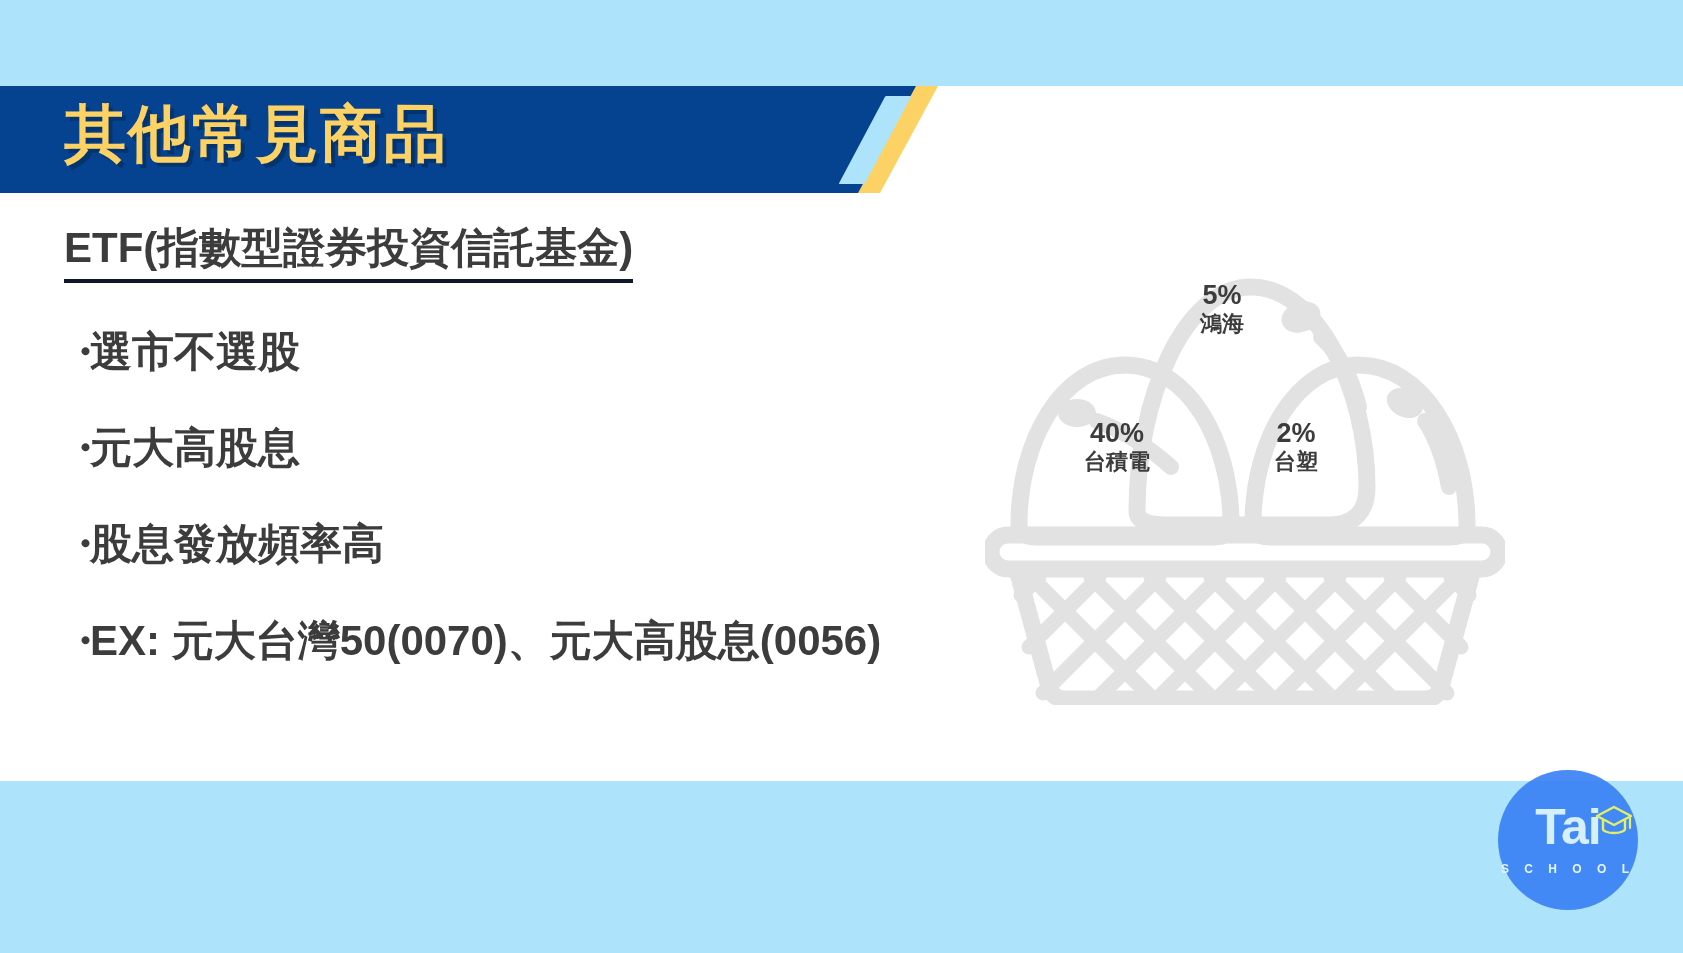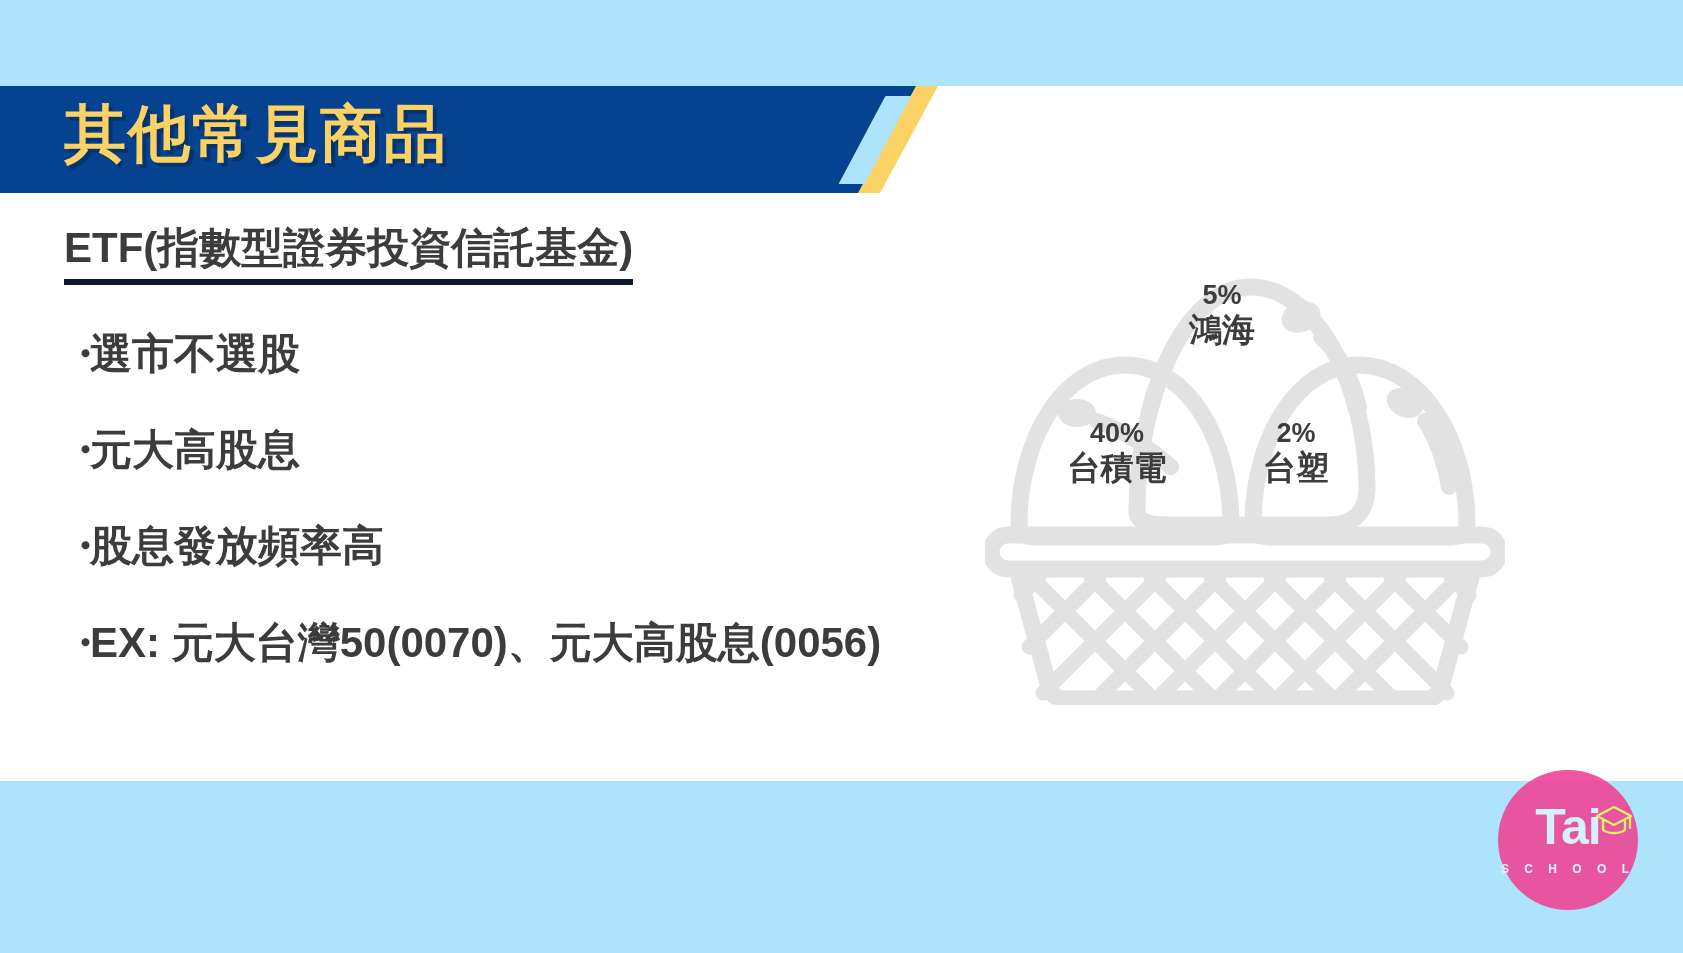--- a/index.html
+++ b/index.html
@@ -53,21 +53,21 @@
     white-space:nowrap;
   }
 
   
   .content{
     position:absolute; left:64px; top:222px; width:1000px;
   }
   .subhead{
     font-size:42px; font-weight:bold; color:#3c3c3c;
     letter-spacing:0px; line-height:1.25;
-    border-bottom:6px solid #0f172a;
+    border-bottom:4px solid #0f172a;
     display:inline-block;
     padding-bottom:4px;
     white-space:nowrap;
   }
   .bullets{ margin-top:44px; }
   .bullet{
     display:flex; align-items:baseline;
     font-size:42px; font-weight:bold; color:#3c3c3c;
     line-height:1.2;
     margin-bottom:46px;
@@ -87,31 +87,31 @@
 
   .egg-label{
     position:absolute;
     text-align:center;
     color:#3c3c3c;
     font-weight:bold;
     line-height:1.15;
     white-space:nowrap;
   }
   .egg-label .pct{ font-size:27px; display:block; }
-  .egg-label .nm{ font-size:33px; display:block; }
+  .egg-label .nm{ font-size:22px; display:block; }
 
   .lbl-a{ left:182px; top:55px; width:110px; }   
   .lbl-b{ left:72px;  top:193px; width:120px;text-align:center; }  
   .lbl-c{ left:256px; top:193px; width:110px; }  
 
   
   .logo{
     position:absolute; left:1498px; top:770px;
     width:140px; height:140px; border-radius:50%;
-    background:#ec4899;
+    background:#3b82f6;
     opacity:0.92;
   }
   .logo-inner{
     position:absolute; left:0; top:0; width:140px; height:140px;
   }
   .logo-word{
     position:absolute; left:0; top:32px; width:140px;
     text-align:center;
     font-size:50px; font-weight:bold; color:#d9f1fb;
     line-height:1; letter-spacing:-1px;

